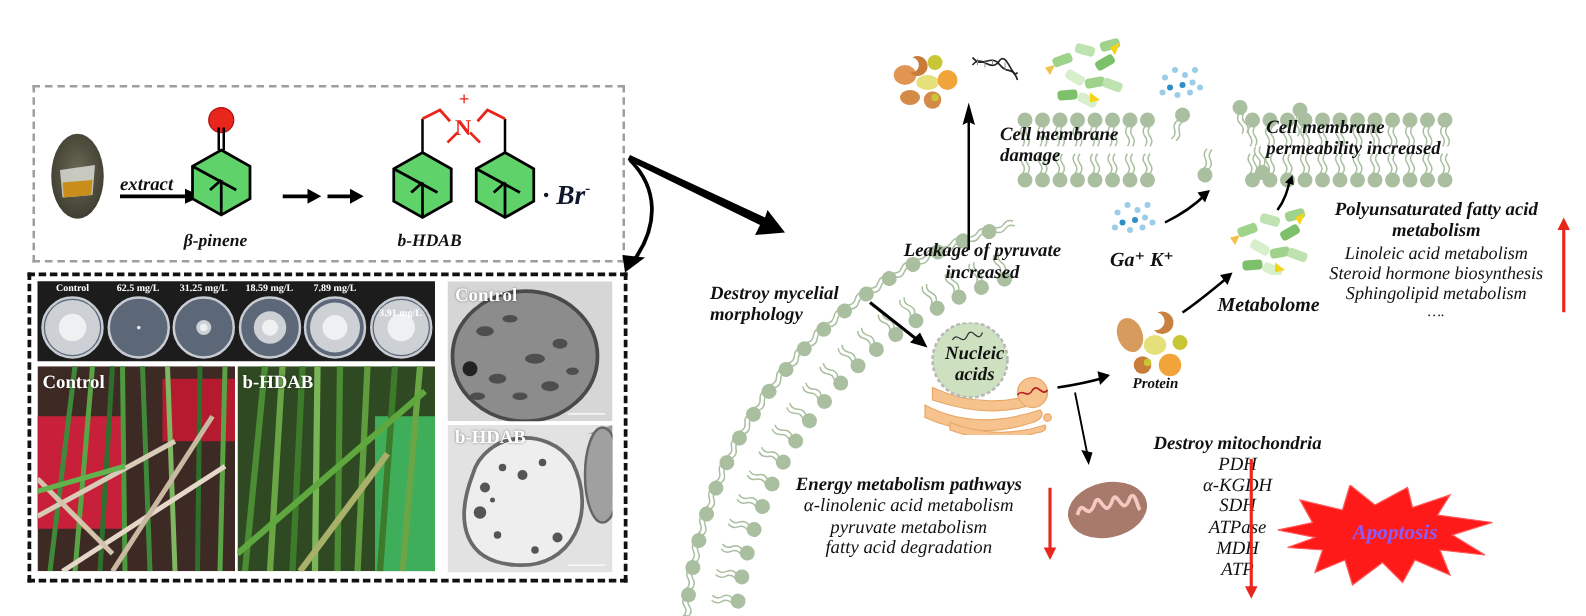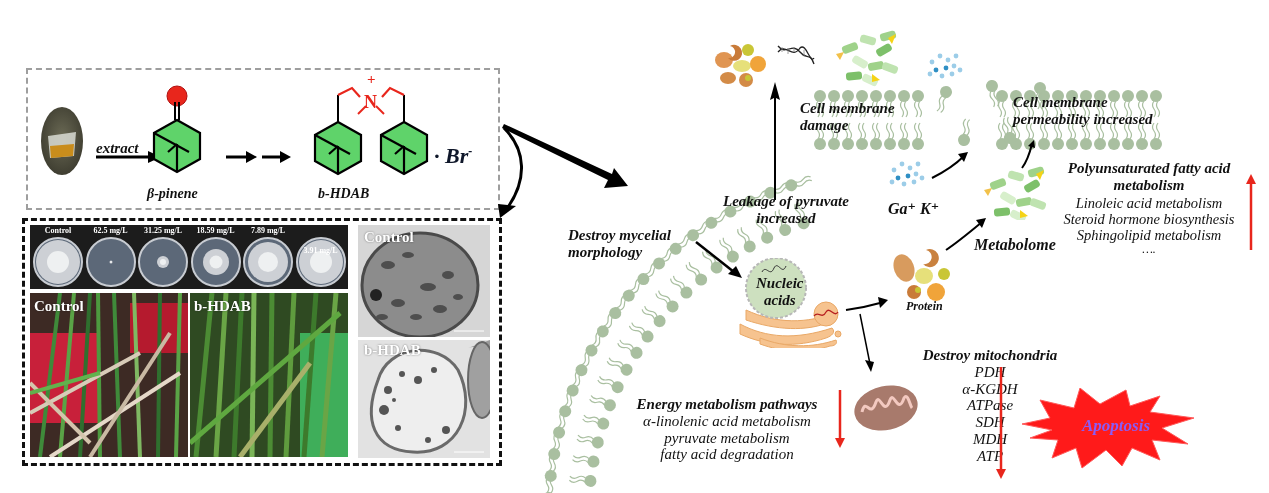--- a/index.html
+++ b/index.html
@@ -812,37 +812,37 @@
   <div style="font-size:14.5px;margin-top:1px">Linoleic acid metabolism</div>
   <div style="font-size:14.5px;">Steroid hormone biosynthesis</div>
   <div style="font-size:14.5px;">Sphingolipid metabolism</div>
   <div style="font-size:12px;">….</div>
 </div>
 <svg class="abs" style="left:1245px;top:174px" width="12" height="76">
   <line x1="6" y1="8" x2="6" y2="76" stroke="#e8261c" stroke-width="2.5"></line>
   <polygon points="1,10 6,0 11,10" fill="#e8261c"></polygon>
 </svg>
 
-<div class="lbl" style="left:614px;top:396px;font-size:15px;width:226px;">
+<div class="lbl" style="left:614px;top:380px;font-size:15px;width:226px;">
   <div class="b">Energy metabolism pathways</div>
   <div>α-linolenic acid metabolism</div>
   <div>pyruvate metabolism</div>
   <div>fatty acid degradation</div>
 </div>
 <svg class="abs" style="left:834px;top:390px" width="12" height="60">
   <line x1="6" y1="0" x2="6" y2="50" stroke="#e8261c" stroke-width="2.5"></line>
   <polygon points="1,48 6,58 11,48" fill="#e8261c"></polygon>
 </svg>
 
 <div class="lbl" style="left:890px;top:347px;font-size:15px;width:200px;">
   <div class="b">Destroy mitochondria</div>
   <div>PDH</div>
   <div>α-KGDH</div>
+  <div>SDH</div>
   <div>ATPase</div>
-  <div>SDH</div>
   <div>MDH</div>
   <div>ATP</div>
 </div>
 <svg class="abs" style="left:995px;top:367px" width="12" height="114">
   <line x1="6" y1="0" x2="6" y2="104" stroke="#e8261c" stroke-width="2.5"></line>
   <polygon points="1,102 6,112 11,102" fill="#e8261c"></polygon>
 </svg>
 
 <svg class="abs" style="left:1022px;top:388px" width="190" height="82" viewBox="0 0 190 82">
   <polygon points="0,36 28,30 18,12 52,20 58,0 78,16 104,2 108,18 138,8 128,24 172,30 140,40 166,56 130,52 138,72 110,60 100,78 84,62 60,80 54,60 30,70 36,52 8,50 30,42" fill="#ff1a1a" stroke="#ff5a5a" stroke-width="1"></polygon>

